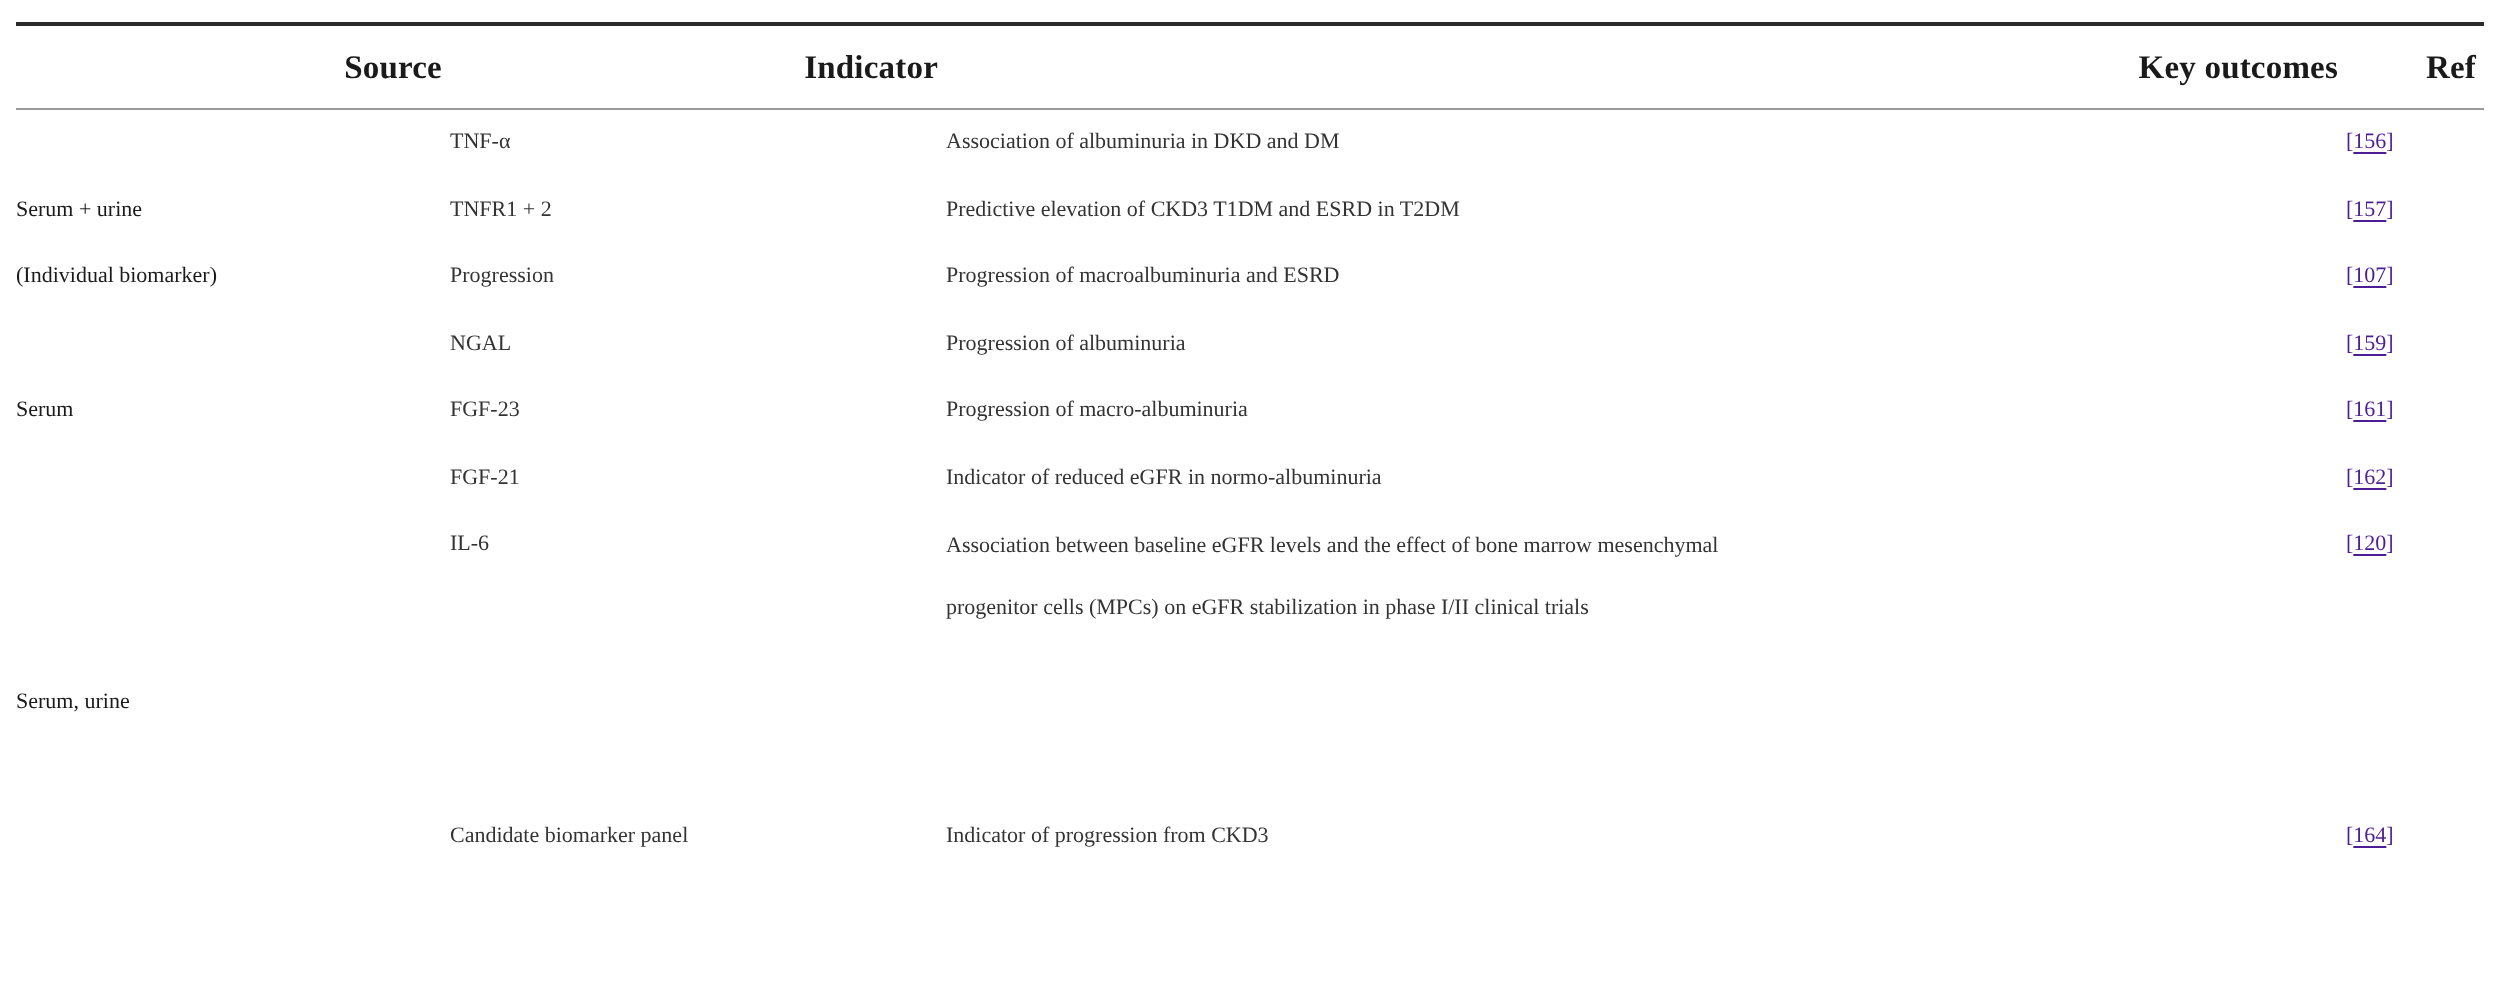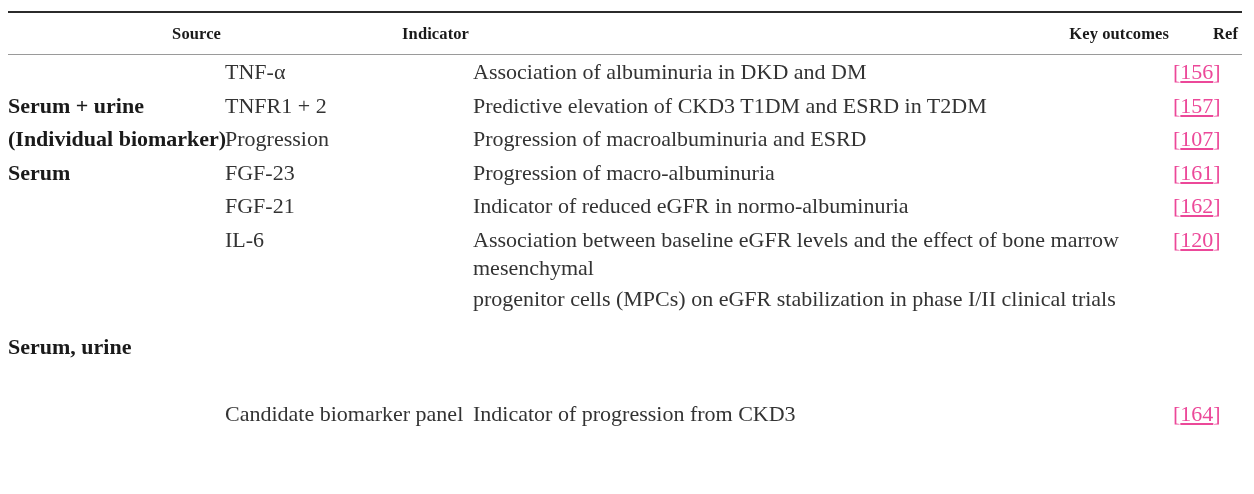--- a/index.html
+++ b/index.html
@@ -44,53 +44,53 @@
     padding: 11px 4px 10px 0;
     border-top: 2px solid #2b2b2b;
     border-bottom: 1px solid #9a9a9a;
     vertical-align: bottom;
     letter-spacing: 0.1px;
   }
 
   tbody td {
     padding: 0;
     vertical-align: top;
-    font-size: 22px;
+    font-size: 11px;
     line-height: 33.5px;
     color: #333333;
     font-weight: normal;
   }
 
   tbody tr.data-row td {
     height: 33.5px;
   }
 
   td.source-cell {
-    font-weight: bold;
+    font-weight: normal;
     color: #1a1a1a;
     white-space: nowrap;
   }
 
   td.outcome-cell {
     padding-right: 14px;
   }
 
   td.outcome-cell .multiline {
     line-height: 28px;
     display: block;
     padding-top: 3px;
   }
 
   td.ref-cell {
     text-align: left;
     white-space: nowrap;
   }
 
   .ref-link {
-    color: #ec4899;
+    color: #4c1d95;
     text-decoration: none;
     cursor: pointer;
   }
   .ref-link .refnum {
     text-decoration: underline;
     text-underline-offset: 2px;
   }
 
   .spacer-row td { height: 33.5px; }
   .spacer-small td { height: 17px; }
@@ -133,20 +133,26 @@
         <td class="ref-cell"><span class="ref-link"><span>[</span><span class="refnum">157</span><span>]</span></span></td>
       </tr>
 
       <tr class="data-row">
         <td class="source-cell">(Individual biomarker)</td>
         <td class="biomarker-cell">Progression</td>
         <td class="outcome-cell">Progression of macroalbuminuria and ESRD</td>
         <td class="ref-cell"><span class="ref-link"><span>[</span><span class="refnum">107</span><span>]</span></span></td>
       </tr>
 
+      <tr class="data-row">
+        <td class="source-cell"></td>
+        <td class="biomarker-cell">NGAL</td>
+        <td class="outcome-cell">Progression of albuminuria</td>
+        <td class="ref-cell"><span class="ref-link"><span>[</span><span class="refnum">159</span><span>]</span></span></td>
+      </tr>
 
 
       <tr class="data-row">
         <td class="source-cell">Serum</td>
         <td class="biomarker-cell">FGF-23</td>
         <td class="outcome-cell">Progression of macro-albuminuria</td>
         <td class="ref-cell"><span class="ref-link"><span>[</span><span class="refnum">161</span><span>]</span></span></td>
       </tr>
 
       <tr class="data-row">

